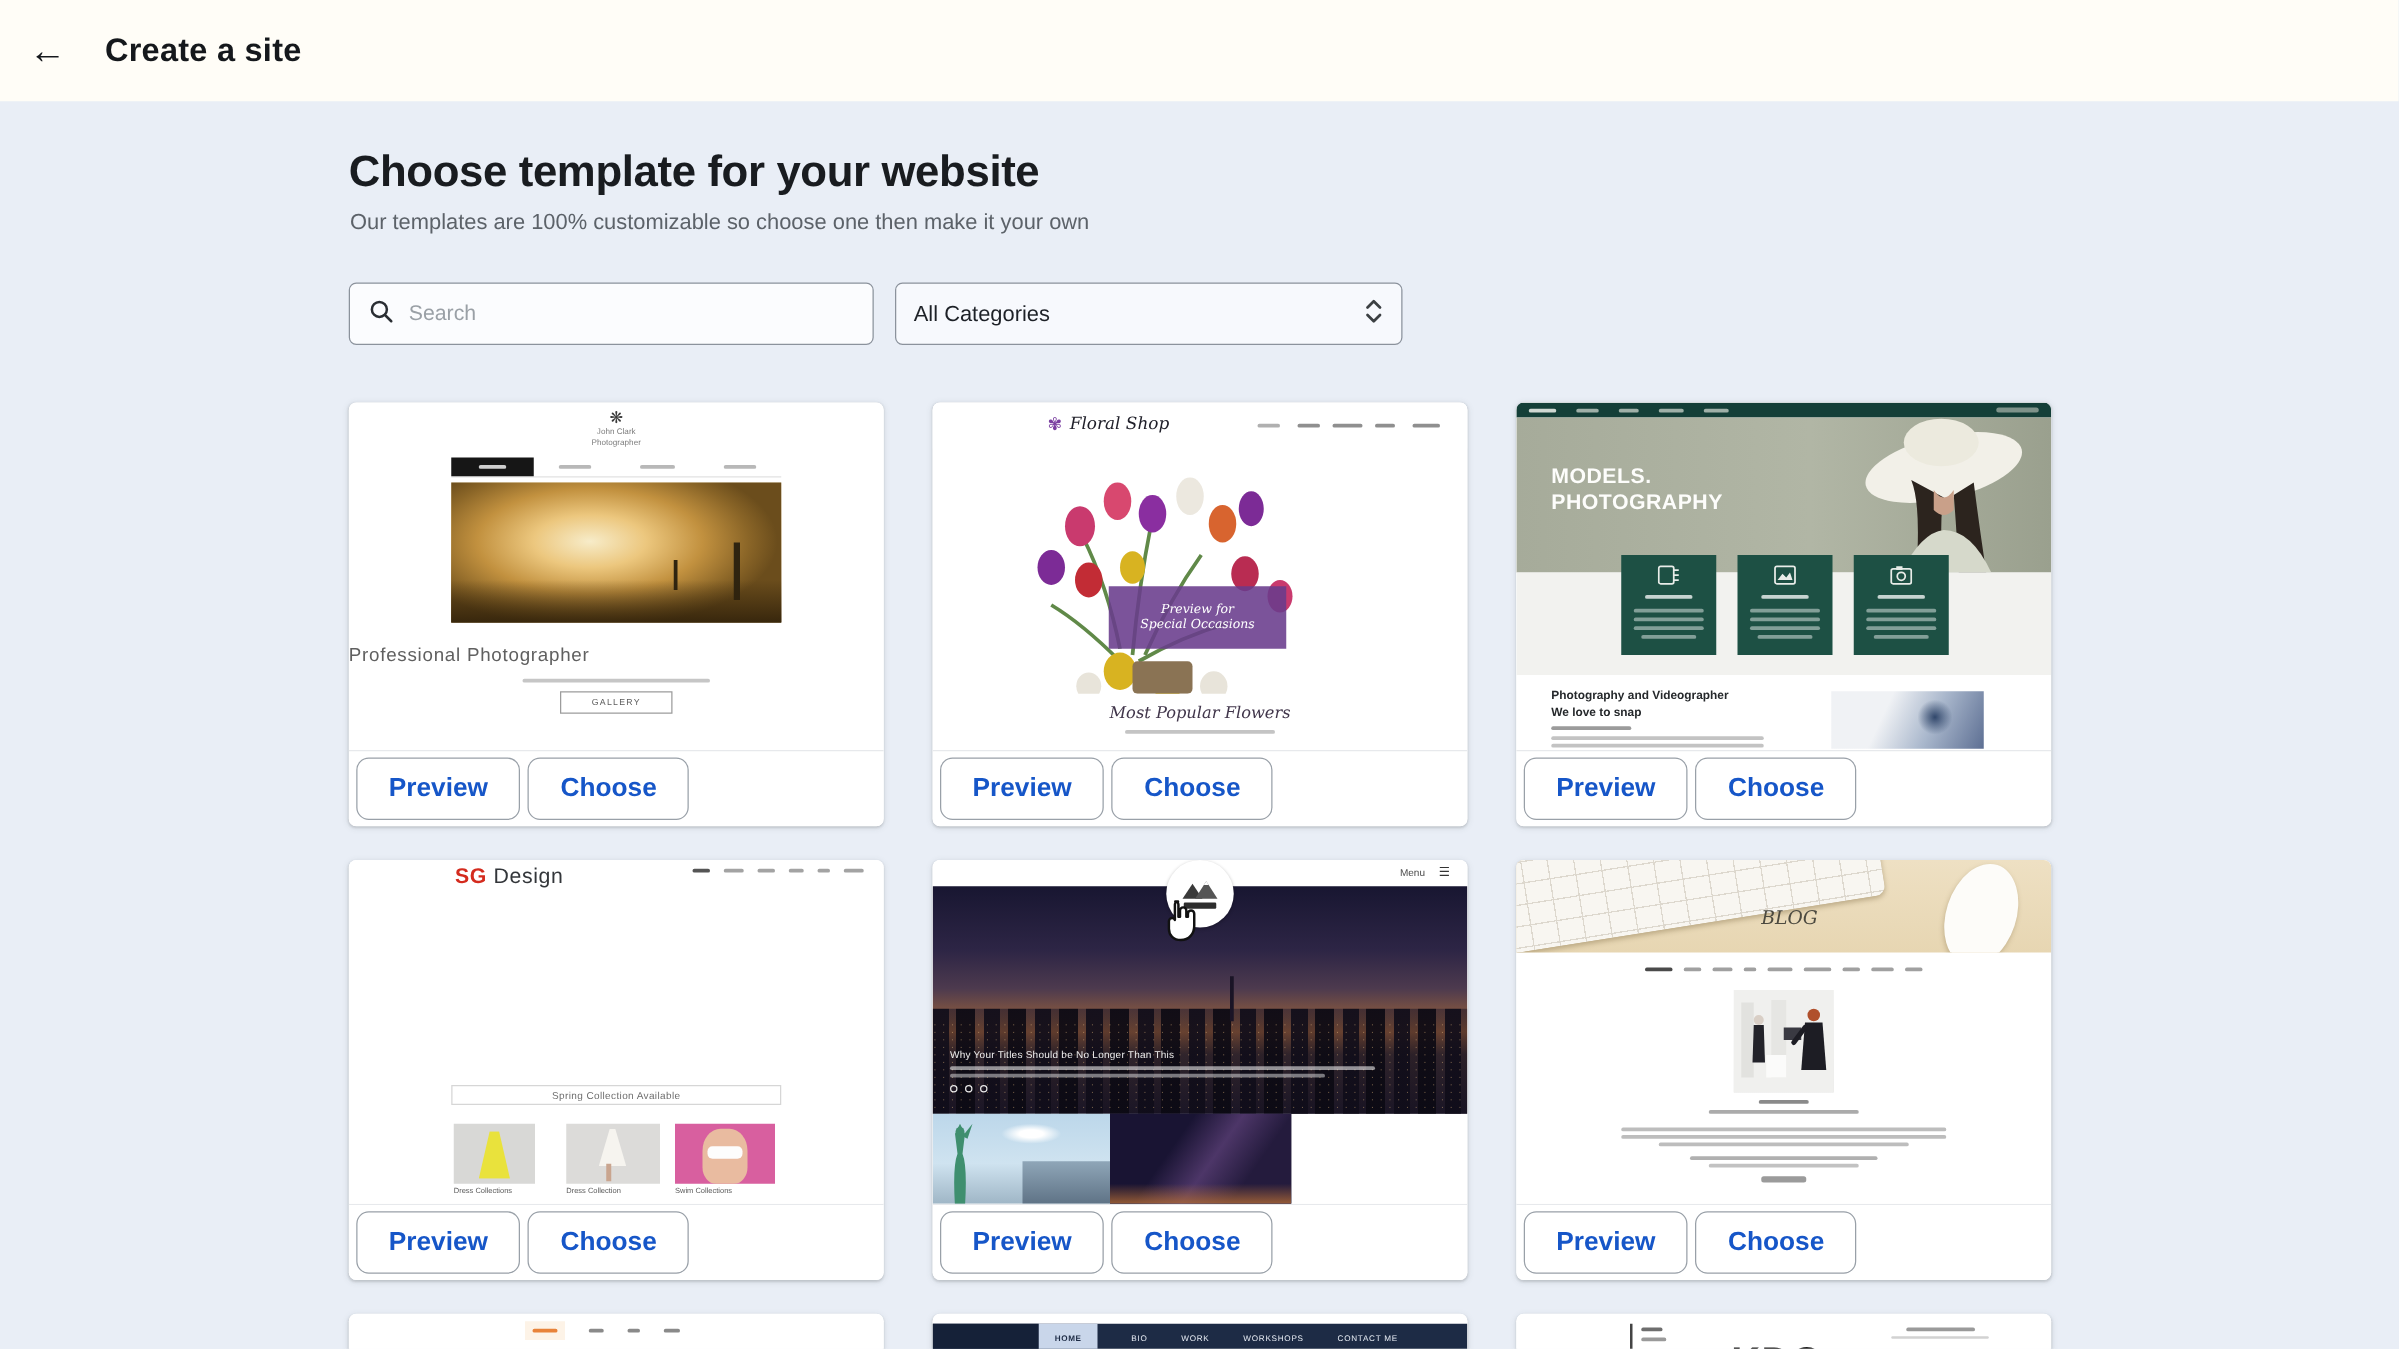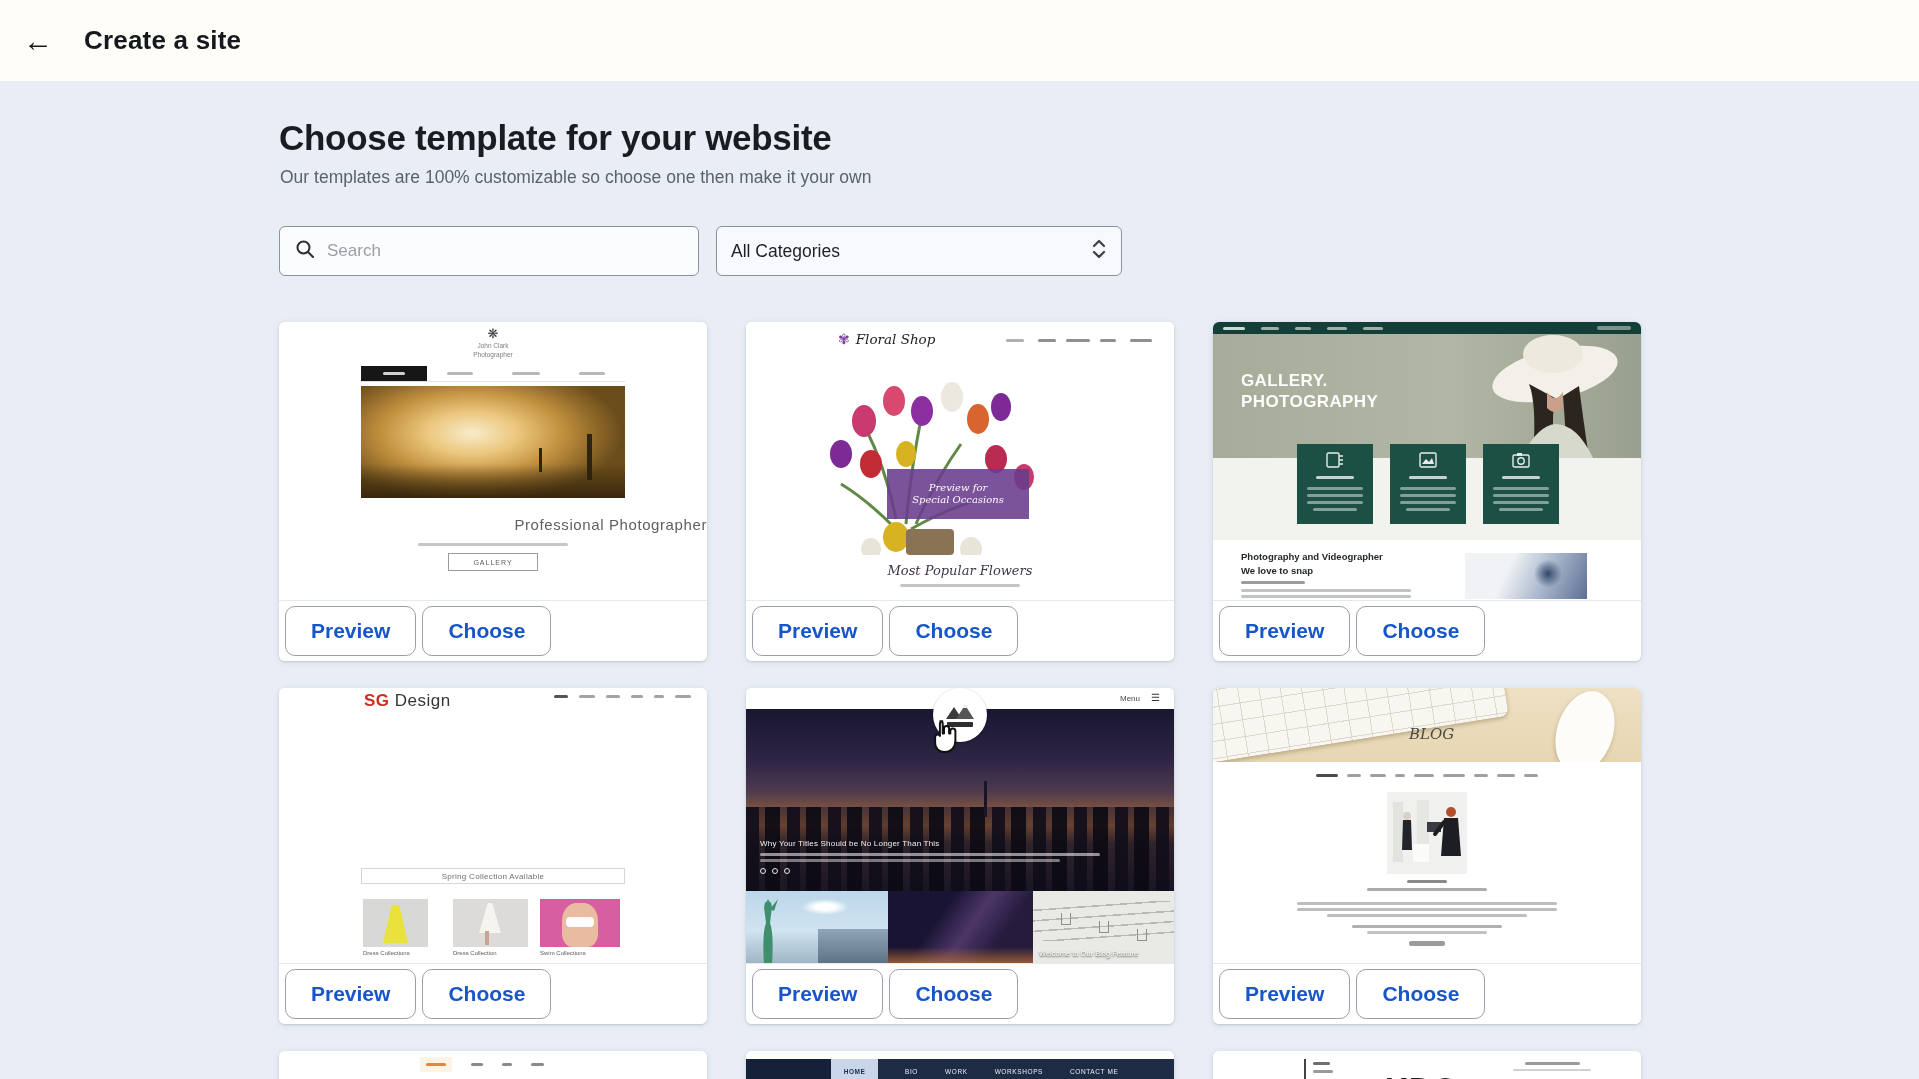--- a/index.html
+++ b/index.html
@@ -38,21 +38,21 @@
   .t1-shutter { font-size:13px; color:#3a3a3a; line-height:13px; }
   .t1-name, .t1-role { font-size:6.5px; color:#7d7d7d; margin-top:2px; }
   .t1-nav { position:absolute; left:82px; top:44px; width:264px; height:16px; display:flex; border-bottom:1px solid #e2e2e2; }
   .t1-tab-active { width:66px; background:#161616; display:flex; align-items:center; justify-content:center; }
   .t1-tab { flex:1; display:flex; align-items:center; justify-content:center; }
   .t1-hero { position:absolute; left:82px; top:64px; width:264px; height:112px;
     background: radial-gradient(ellipse 150px 70px at 42% 42%, #f7ecc9 0%, #ecc77e 30%, #c2913f 60%, #8a6527 85%, #6b4d1c 100%),
                 linear-gradient(180deg, #efe3c2 0%, #d8ae5f 35%, #8a6527 70%, #432f10 100%); }
   .t1-hero::after { content:""; position:absolute; left:0; bottom:0; width:100%; height:34px; background:linear-gradient(180deg, rgba(52,36,12,0) 0%, rgba(47,32,10,.85) 100%); }
   .t1-post { position:absolute; width:5px; background:#2f2410; bottom:18px; }
-  .t1-heading { position:absolute; top:194px; width:100%; text-align:right; font-size:15px; color:#606060; letter-spacing:.6px; }
+  .t1-heading { position:absolute; top:194px; width:100%; text-align:left; font-size:15px; color:#606060; letter-spacing:.6px; }
   .t1-cta { position:absolute; top:231px; left:169px; width:90px; height:18px; border:1px solid #9c9c9c; font-size:7px; letter-spacing:1px; color:#5c5c5c; display:flex; align-items:center; justify-content:center; background:#fff; }
 
   
   .t2-header { position:absolute; top:0; left:0; width:100%; height:37px; background:#fff; }
   .t2-logo { position:absolute; left:92px; top:9px; display:flex; align-items:center; gap:6px; }
   .t2-flower { color:#7a3fa0; font-size:14px; }
   .t2-brand { font-family:"DejaVu Serif", serif; font-style:italic; font-size:13.5px; color:#20202a; }
   .t2-hero { position:absolute; top:37px; left:0; width:100%; height:196px;
     background: linear-gradient(90deg,#3b2b23 0%, #55three 0%, #553d2e 25%, #2e211a 55%, #4a362a 80%, #352721 100%); }
   .t2-overlay { position:absolute; left:141px; top:110px; width:142px; height:50px; background:rgba(105,59,140,.88); display:flex; flex-direction:column; align-items:center; justify-content:center; }
@@ -256,21 +256,21 @@
       <div class="t3-nav">
         <div class="bar" style="position:static;width:22px;height:3px;background:#cfd8d2;"></div>
         <div class="bar" style="position:static;width:18px;height:3px;background:#9fb0a8;"></div>
         <div class="bar" style="position:static;width:16px;height:3px;background:#9fb0a8;"></div>
         <div class="bar" style="position:static;width:20px;height:3px;background:#9fb0a8;"></div>
         <div class="bar" style="position:static;width:20px;height:3px;background:#9fb0a8;"></div>
         <div class="bar" style="position:static;margin-left:auto;margin-right:10px;width:34px;height:4px;background:#7e938a;"></div>
       </div>
       <div class="t3-hero">
         <div class="t3-hero-text">
-          <div>GALLERY.</div>
+          <div>MODELS.</div>
           <div>PHOTOGRAPHY</div>
         </div>
         <svg width="190" height="124" viewBox="0 0 190 124" style="position:absolute;right:0;top:0;">
           <ellipse cx="104" cy="40" rx="64" ry="25" fill="#f2f0e8" transform="rotate(-13 104 40)"></ellipse>
           <ellipse cx="102" cy="20" rx="30" ry="19" fill="#eceade"></ellipse>
           <path d="M78 50 Q86 70 82 124 L104 124 Q100 84 104 64 Z" fill="#2c241e"></path>
           <path d="M128 52 Q132 84 138 124 L116 124 Q114 86 112 62 Z" fill="#2c241e"></path>
           <path d="M96 58 Q104 70 112 58 L112 74 Q104 82 96 74 Z" fill="#c9a089"></path>
           <path d="M70 124 Q86 92 104 90 Q126 90 142 124 Z" fill="#d6d9cb"></path>
         </svg>
@@ -390,27 +390,20 @@
         <div class="t5-th1">
           <div style="position:absolute;left:54px;top:8px;width:50px;height:16px;background:radial-gradient(ellipse 24px 8px at 50% 50%, #fff 40%, rgba(255,255,255,0) 100%);"></div>
           <svg width="40" height="72" viewBox="0 0 40 72" style="position:absolute;left:2px;top:2px;">
             <path d="M16 14 L20 6 L24 14 L22 30 Q26 40 24 72 L16 72 Q14 40 18 30 Z" fill="#3f8f6f"></path>
             <path d="M22 16 L30 6 L26 18 Z" fill="#3f8f6f"></path>
             <circle cx="20" cy="12" r="3.5" fill="#3f8f6f"></circle>
           </svg>
           <div style="position:absolute;right:0;bottom:0;width:70px;height:34px;background:linear-gradient(180deg,#8fa6b8,#5f7386);"></div>
         </div>
         <div class="t5-th2"></div>
-        <div class="t5-th3">
-          <div class="t5-cables"></div>
-          <div class="t5-chair" style="left:28px;top:22px;"></div>
-          <div class="t5-chair" style="left:66px;top:30px;"></div>
-          <div class="t5-chair" style="left:104px;top:38px;"></div>
-          <div class="t5-cap">Welcome to Our Blog Feature</div>
-        </div>
       </div>
     </div>
     <div class="card-footer">
       <button class="btn">Preview</button>
       <button class="btn">Choose</button>
     </div>
   </div>
 
   <div class="card row2">
     <div class="thumb">

